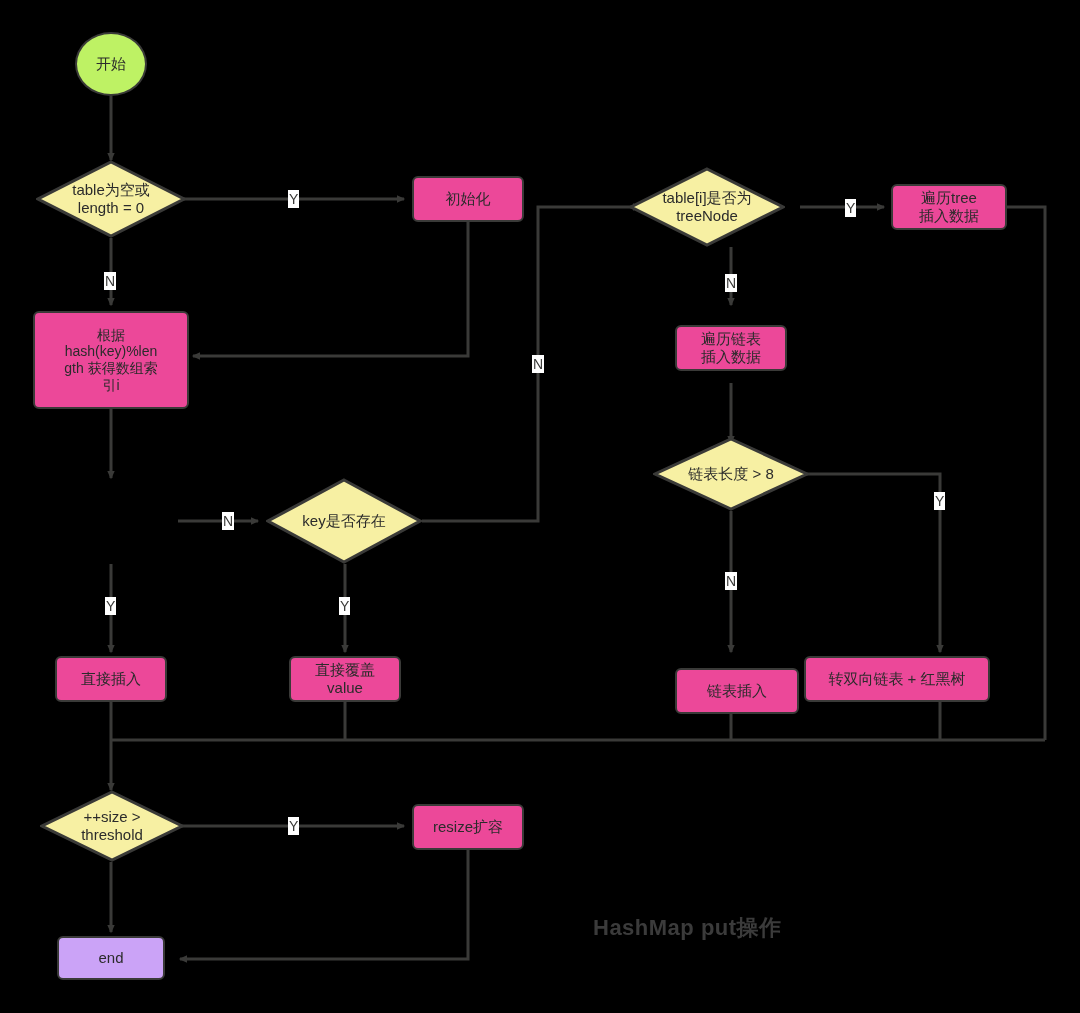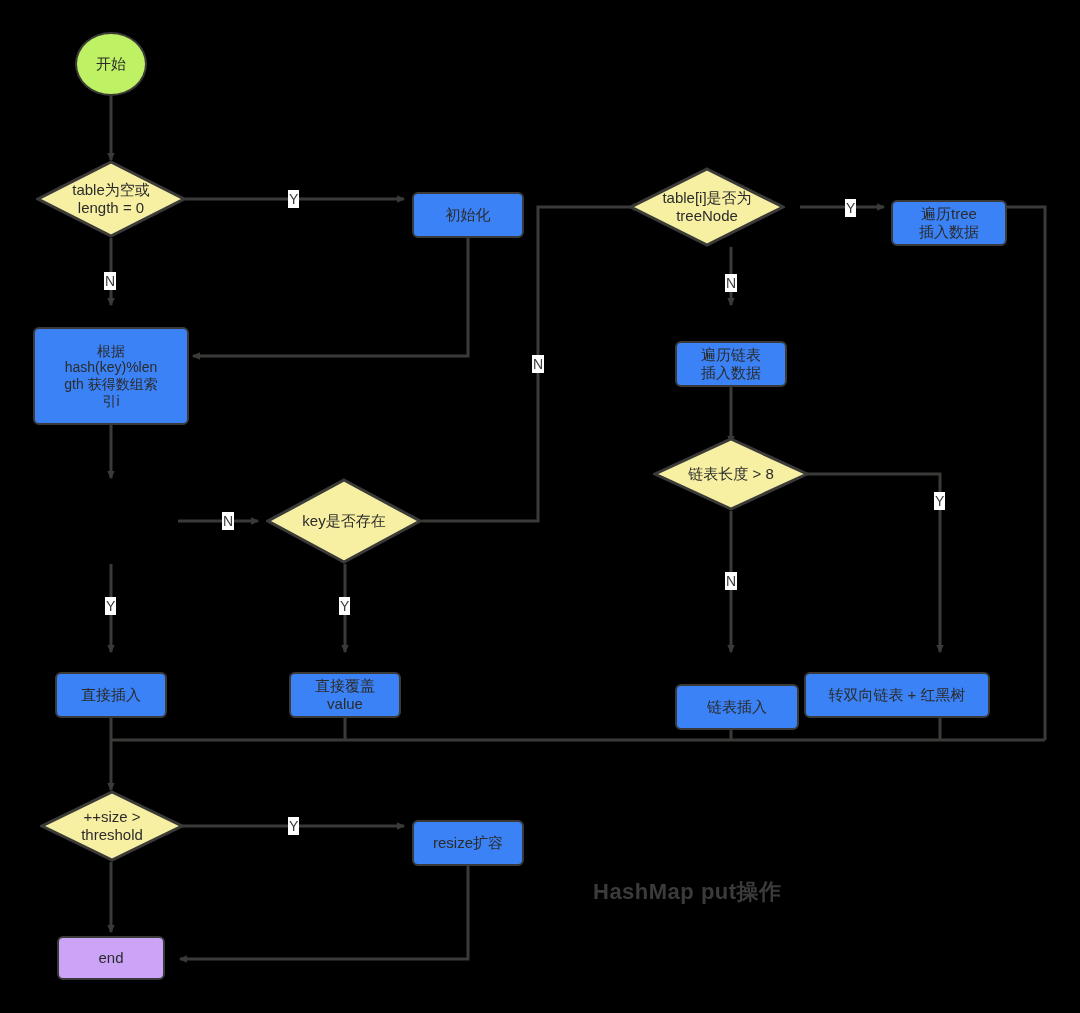--- a/index.html
+++ b/index.html
@@ -30,24 +30,23 @@
     align-items: center;
     justify-content: center;
     text-align: center;
     color: #2b2b2b;
     line-height: 1.18;
     white-space: pre-line;
   }
   .proc {
     border: 2.5px solid #3a3a38;
     border-radius: 6px;
-    background: #3b82f6;
+    background: #ec4899;
     font-size: 15px;
     padding: 2px 4px;
-    margin-top: 16px;
   }
   .terminal-start {
     border: 2.5px solid #3a3a38;
     border-radius: 50%;
     background: #bef264;
     font-size: 15px;
   }
   .terminal-end {
     border: 2.5px solid #3a3a38;
     border-radius: 6px;
@@ -242,15 +241,15 @@
   <div class="edge-label" style="left:222px; top:512px;">N</div>
   <div class="edge-label" style="left:105px; top:597px;">Y</div>
   <div class="edge-label" style="left:339px; top:597px;">Y</div>
   <div class="edge-label" style="left:532px; top:355px;">N</div>
   <div class="edge-label" style="left:845px; top:199px;">Y</div>
   <div class="edge-label" style="left:725px; top:274px;">N</div>
   <div class="edge-label" style="left:934px; top:492px;">Y</div>
   <div class="edge-label" style="left:725px; top:572px;">N</div>
   <div class="edge-label" style="left:288px; top:817px;">Y</div>
 
-  <div class="caption" style="left:593px; top:877px;">HashMap put操作</div>
+  <div class="caption" style="left:593px; top:913px;">HashMap put操作</div>
 
 </div>
 
 </body></html>

